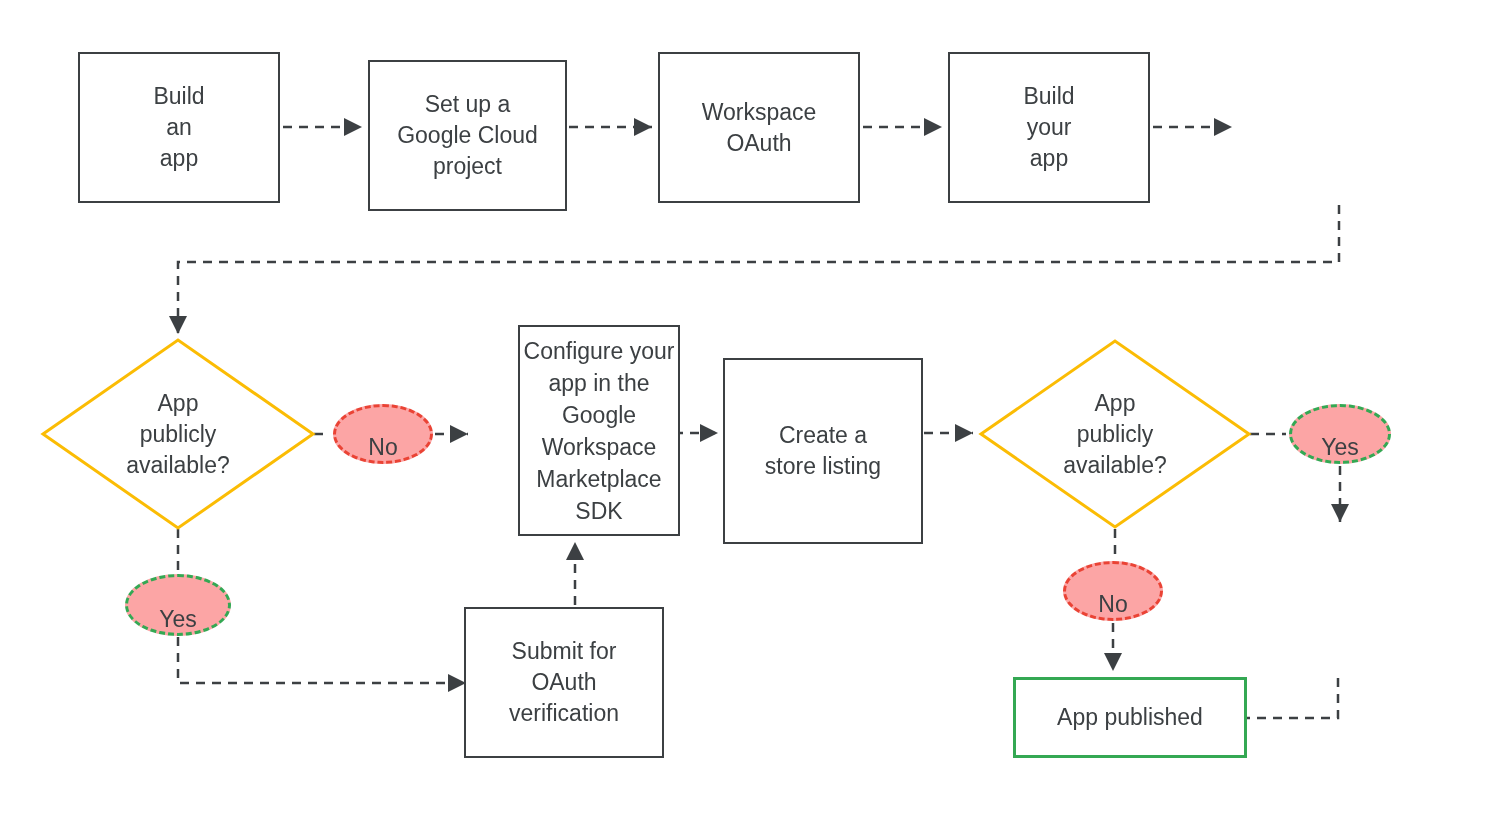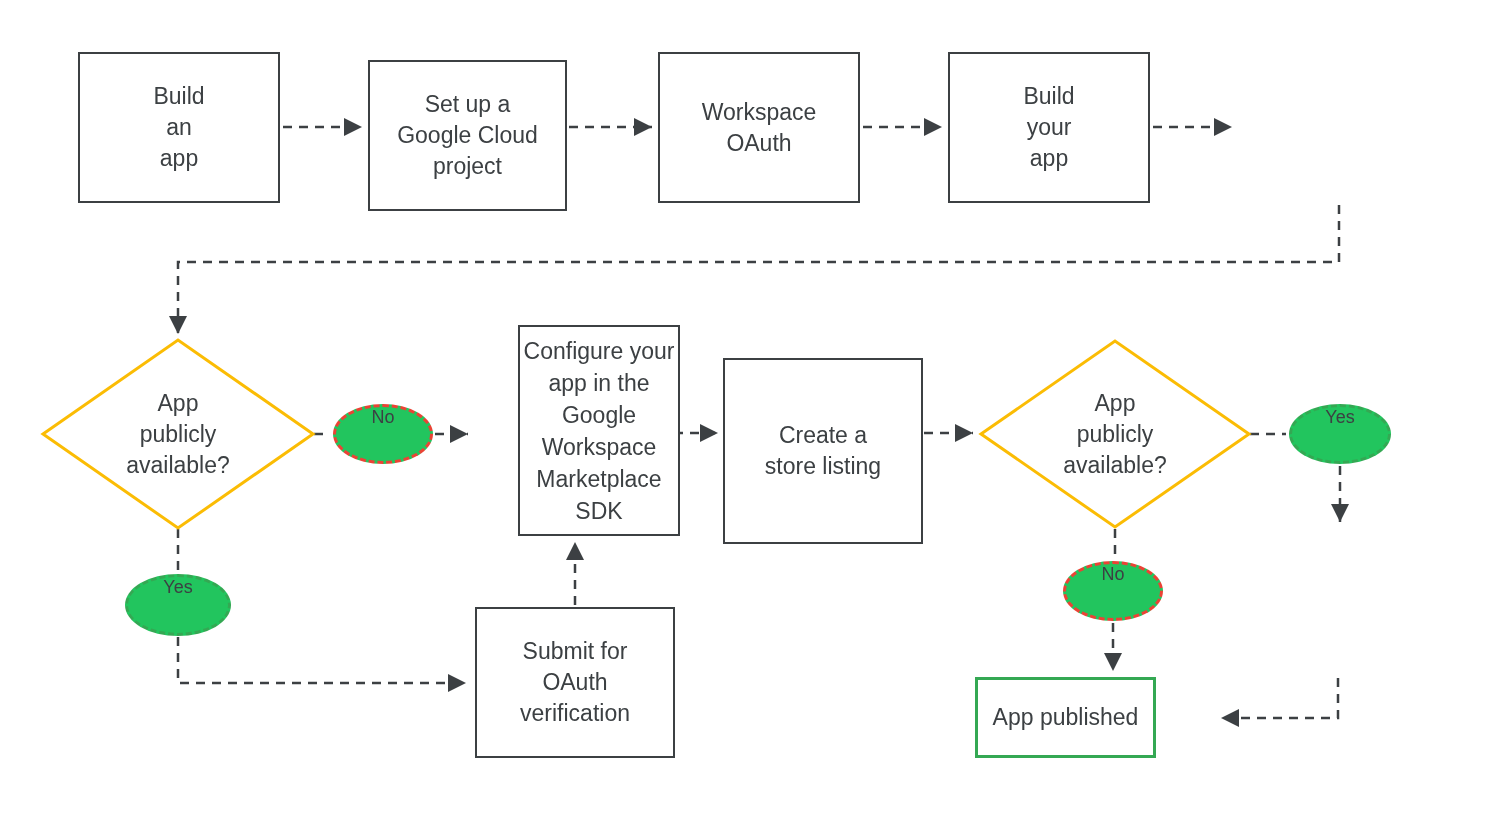--- a/index.html
+++ b/index.html
@@ -16,23 +16,23 @@
     position:absolute; background:#fff; border:2.5px solid var(--line);
     display:flex; align-items:center; justify-content:center; text-align:center;
     color:var(--text); font-size:23px; line-height:31px; white-space:pre-line;
   }
   .box.published { border:3.5px solid var(--green); }
   .dtext {
     position:absolute; display:flex; align-items:center; justify-content:center; text-align:center;
     color:var(--text); font-size:23px; line-height:31px; white-space:pre-line; pointer-events:none;
   }
   .oval {
-    position:absolute; background:#22c55e; border-radius:50%;
-    display:flex; align-items:flex-start; justify-content:center;
-    color:var(--text); font-size:18px;
+    position:absolute; background:#fca5a5; border-radius:50%;
+    display:flex; align-items:flex-end; justify-content:center;
+    color:var(--text); font-size:23px;
   }
   .oval.red   { border:3px dashed var(--red); }
   .oval.green { border:3px dashed var(--green); }
   svg line, svg polyline { stroke:var(--line); stroke-width:2.5; fill:none; stroke-dasharray:9 7; }
   svg polygon.diamond { fill:#fff; stroke:var(--yellow); stroke-width:3; }
 </style>
 </head>
 <body>
 
 <div class="canvas">
@@ -99,26 +99,26 @@
 app in the
 Google
 Workspace
 Marketplace
 SDK</span>
   </div>
   <div class="box" style="left:723px; top:358px; width:200px; height:186px">
     <span>Create a
 store listing</span>
   </div>
-  <div class="box" style="left:475px; top:607px; width:200px; height:151px">
+  <div class="box" style="left:464px; top:607px; width:200px; height:151px">
     <span>Submit for
 OAuth
 verification</span>
   </div>
-  <div class="box published" style="left:975px; top:677px; width:181px; height:81px">
+  <div class="box published" style="left:1013px; top:677px; width:234px; height:81px">
     <span>App published</span>
   </div>
 
   <div class="dtext" style="left:78px; top:386px; width:200px; height:96px">App
 publicly
 available?</div>
   <div class="dtext" style="left:1015px; top:386px; width:200px; height:96px">App
 publicly
 available?</div>
 

